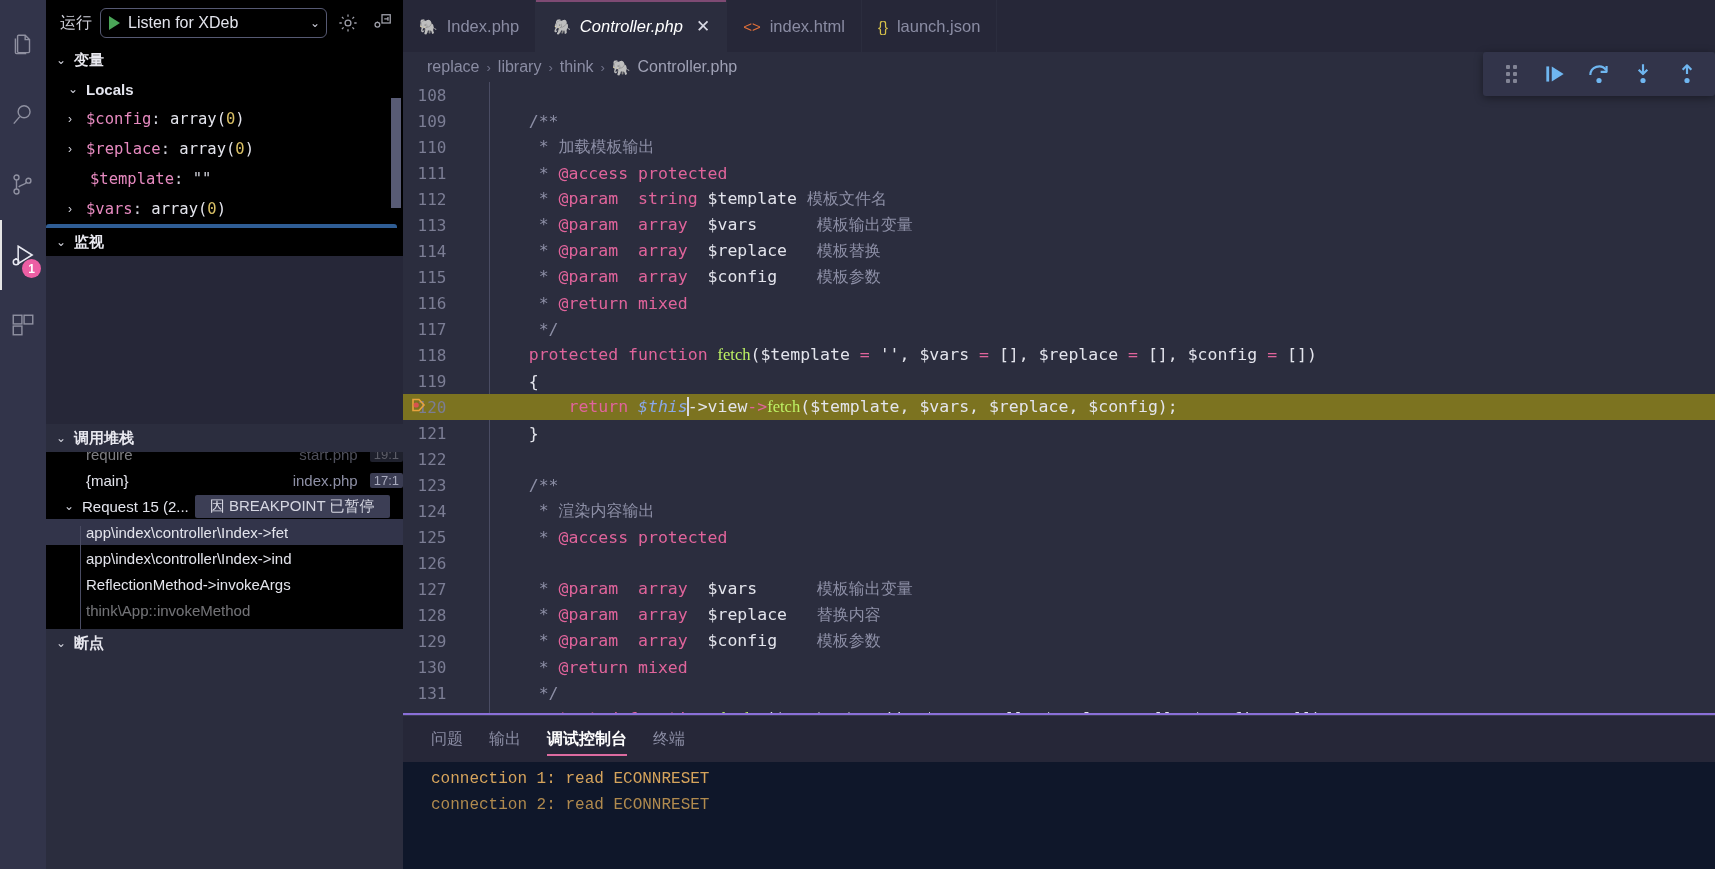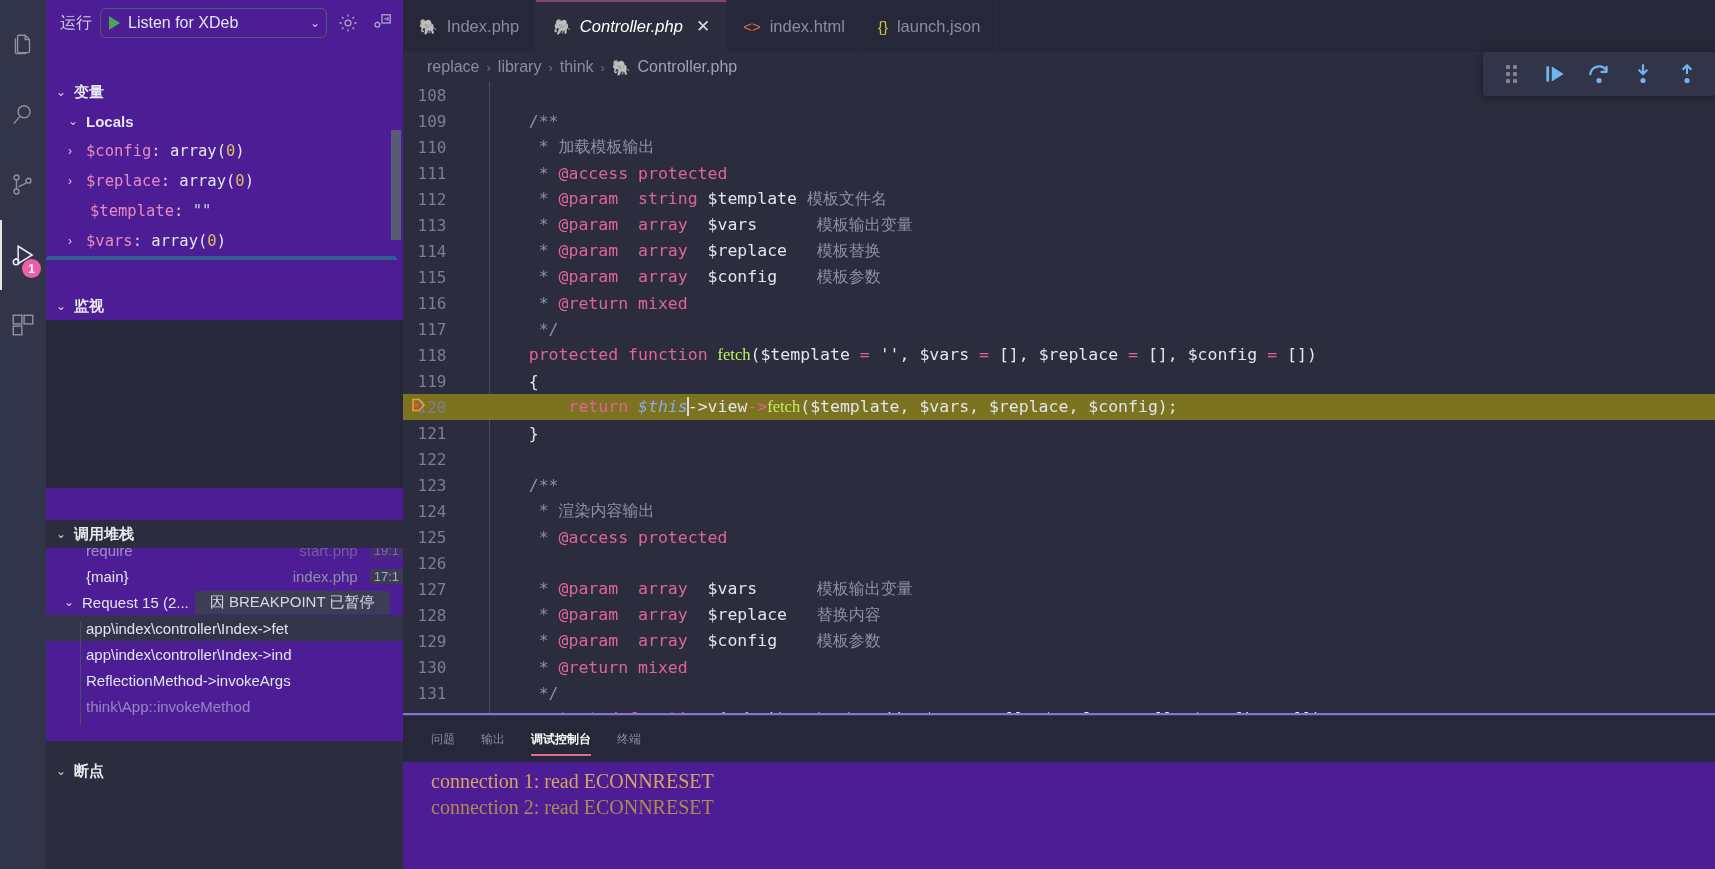--- a/index.html
+++ b/index.html
@@ -26,24 +26,23 @@
   .act-badge {
     position: absolute; right: 5px; bottom: 12px;
     background: #ec5fa4; color: #fff; font-size: 12px; font-weight: bold;
     min-width: 19px; height: 19px; border-radius: 10px;
     display: flex; align-items: center; justify-content: center;
     line-height: 1;
   }
 
   
   .sidebar {
-    width: 357px; flex: 0 0 357px; height: 741px;
-    background: #4c1d95; display: flex; flex-direction: column;
+    width: 357px; flex: 0 0 357px; height: 644px;
+    background: #000000; display: flex; flex-direction: column;
     position: relative;
-    gap: 32px;
   }
   .debug-toolbar-row {
     height: 46px; display: flex; align-items: center; padding: 0 8px 0 14px; gap: 8px;
     flex: 0 0 46px;
   }
   .dbg-run-label { color: #cfd0da; font-size: 16px; }
   .dbg-select {
     display: flex; align-items: center; gap: 8px;
     border: 1px solid #565973; border-radius: 6px; height: 30px;
     padding: 0 6px 0 6px; flex: 1; min-width: 0;
@@ -160,28 +159,28 @@
   .fd-btn { width: 44px; height: 44px; display: flex; align-items: center; justify-content: center; }
   .grip { display: grid; grid-template-columns: repeat(2, 4px); gap: 3px; opacity:.55;}
   .grip i { width: 4px; height: 4px; background: #c5c6d3; border-radius: 1px; display:block;}
 
   
   .panel { height: 154px; flex: 0 0 154px; background: #262738; border-top: 1px solid #3a3c52; position: relative;}
   .panel::before {
     content:""; position:absolute; top:-3px; left:0; right:0; height:2px; background:#8a6fd8;
   }
   .panel-tabs { height: 46px; display: flex; align-items: center; gap: 26px; padding-left: 28px; }
-  .ptab { font-size: 12px; color: #8a8ca3; height: 46px; display:flex; align-items:center; position: relative;}
+  .ptab { font-size: 16px; color: #8a8ca3; height: 46px; display:flex; align-items:center; position: relative;}
   .ptab.active { color: #ffffff; font-weight: bold; }
   .ptab.active::after {
     content:""; position:absolute; bottom: 6px; left: 0; right: 0; height: 2px; background:#dd6ba0;
   }
   .console {
-    background: #4c1d95; position: absolute; left: 0; right: 0; top: 46px; bottom: 0;
-    padding: 8px 0 0 28px; font-family: Liberation Serif, serif; font-size: 20px;
+    background: #0f172a; position: absolute; left: 0; right: 0; top: 46px; bottom: 0;
+    padding: 8px 0 0 28px; font-family: Liberation Mono, monospace; font-size: 16px;
     overflow: hidden;
   }
   .cons-line { color: #d6a45c; height: 26px; white-space: pre; }
   .cons-line.dim { color: #b08a4e; }
 </style>
 </head>
 <body>
 
 <div class="app">
 

